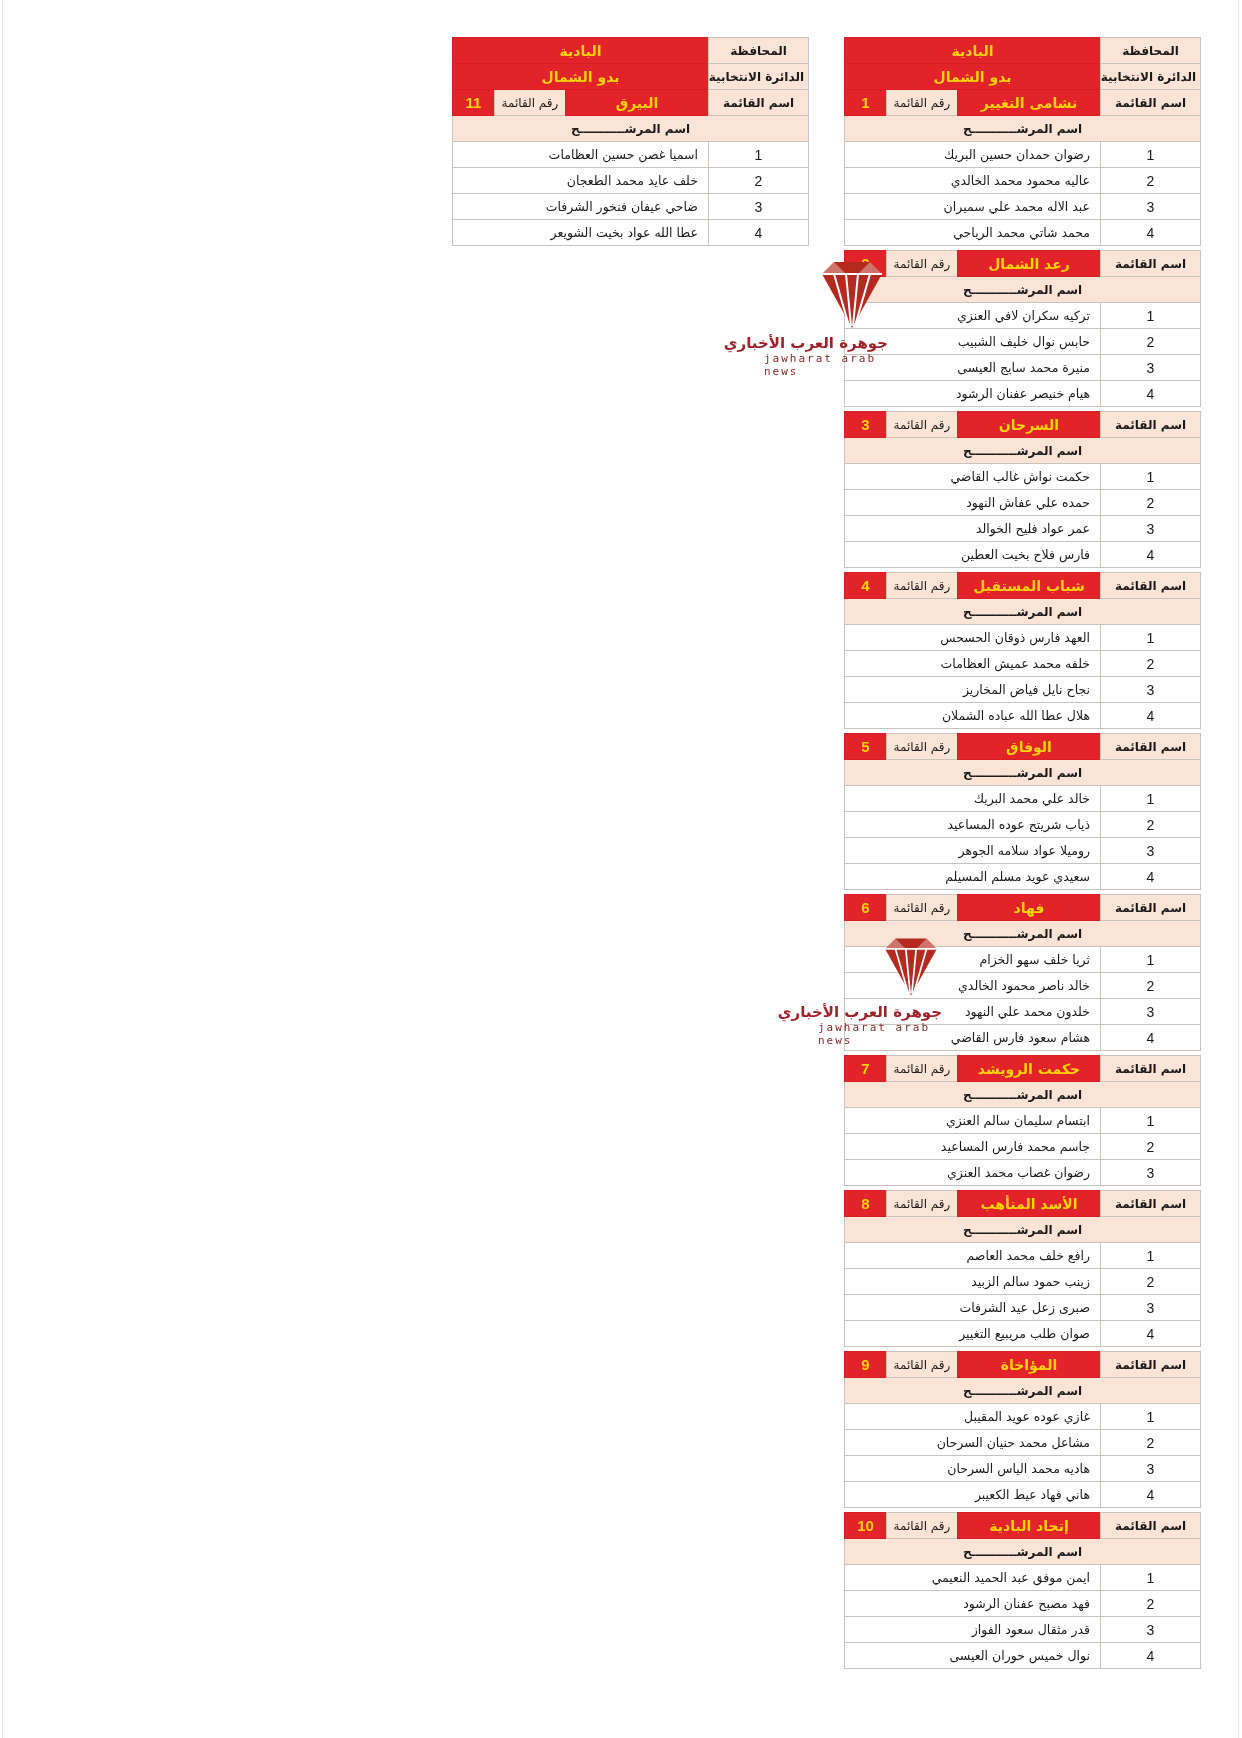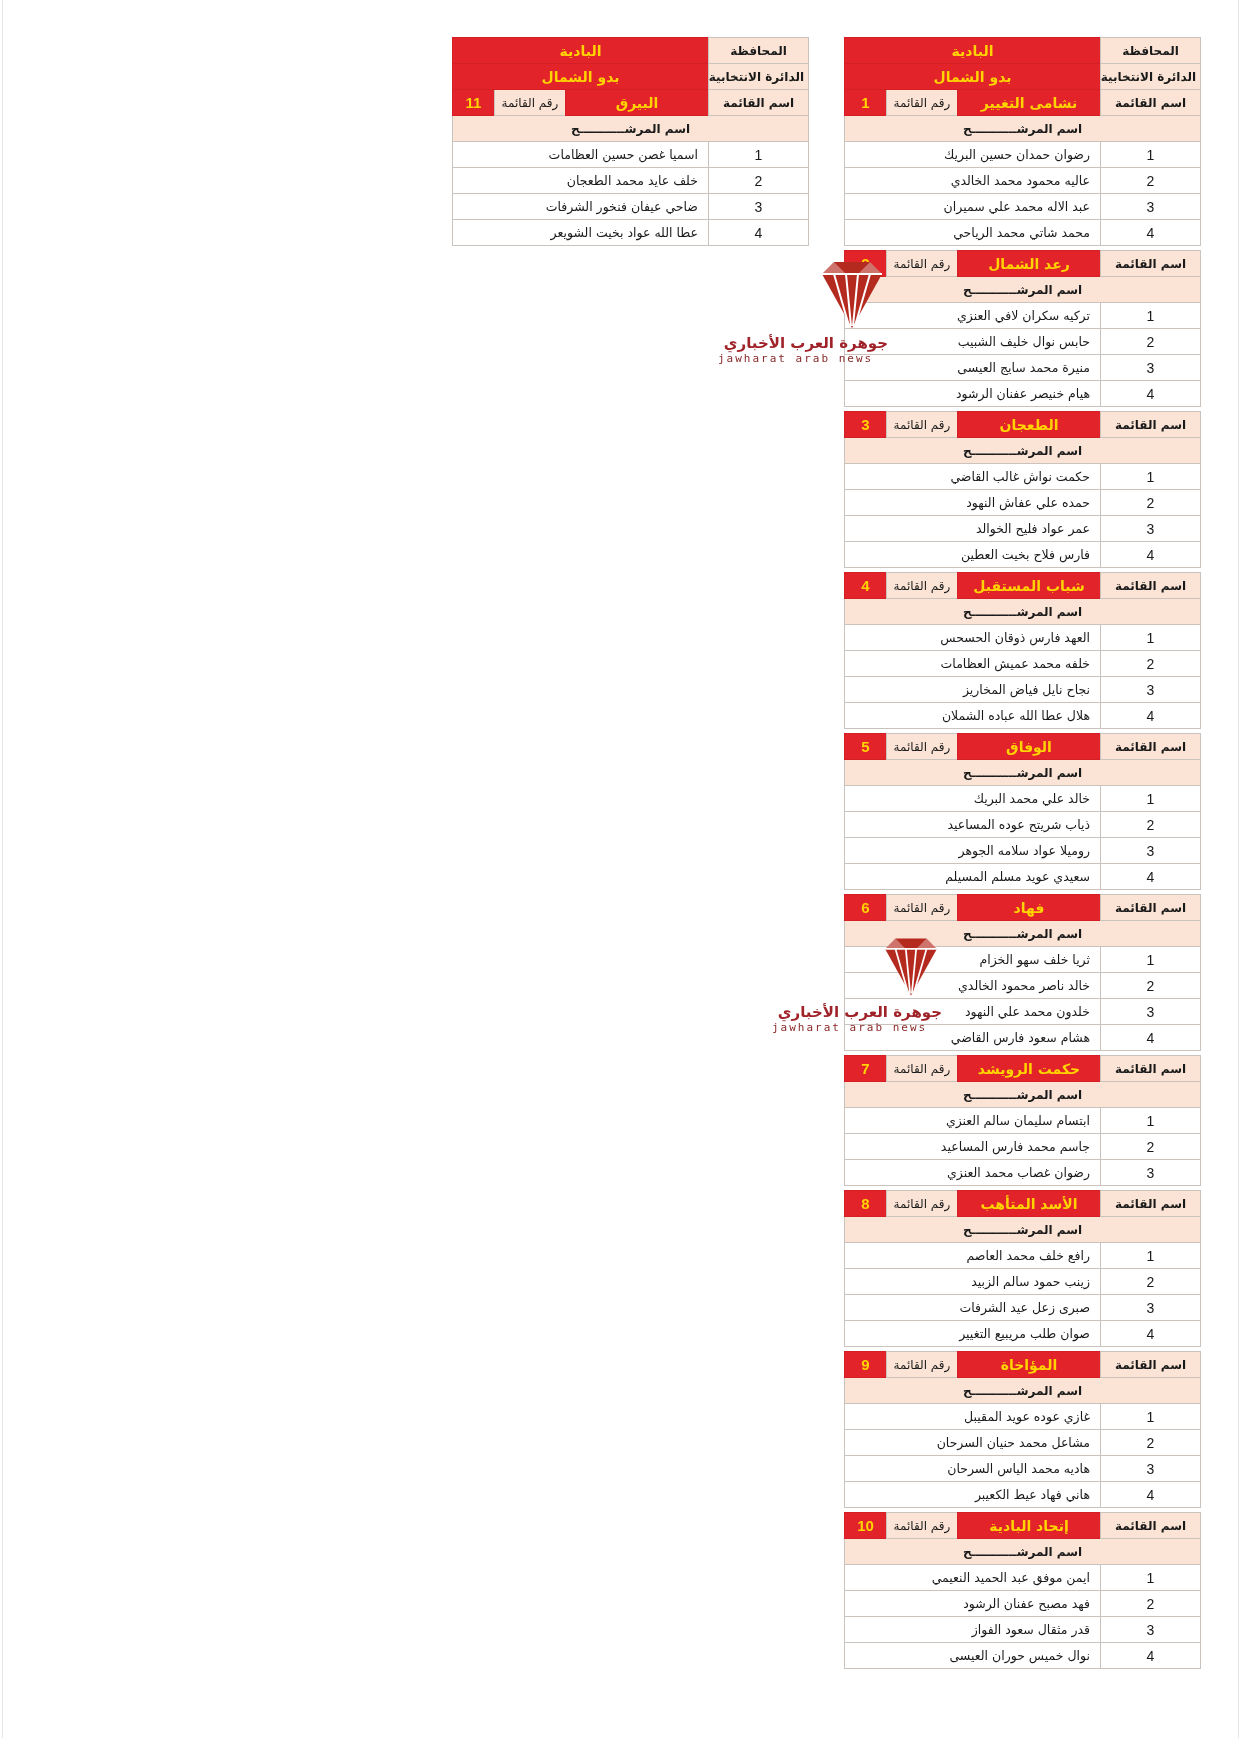--- a/index.html
+++ b/index.html
@@ -14,21 +14,21 @@
     .block table { width: 356px; border-collapse: collapse; table-layout: fixed; }
     td { height: 25px; padding: 0 4px; border: 1px solid #c9c2bd; font-size: 12.5px; color: #1a1a1a; white-space: nowrap; overflow: hidden; }
     .lbl { background: #fbe4d6; text-align: center; font-weight: bold; font-size: 12px; }
     .red { background: #e3232a; color: #ffd400; text-align: center; font-weight: bold; font-size: 14px; border-color: #d41f25; }
     .num-red { background: #e3232a; color: #ffd400; text-align: center; font-weight: bold; font-size: 15px; font-family: "Liberation Sans", sans-serif; border-color: #d41f25; }
     .sub { background: #fbe4d6; text-align: center; font-weight: bold; font-size: 12px; }
     .idx { text-align: center; font-family: "Liberation Sans", sans-serif; font-size: 14px; background: #fff; }
     .nm { text-align: right; padding-right: 10px; background: #fff; }
     .watermark { position: absolute; width: 170px; direction: rtl; }
     .wm-ar { font-size: 15px; font-weight: bold; color: #a1232a; }
-    .wm-en { font-family: "DejaVu Sans Mono", monospace; font-size: 11px; letter-spacing: 2px; color: #8a2a2a; direction: ltr; }
+    .wm-en { font-family: "DejaVu Sans Mono", monospace; font-size: 11px; letter-spacing: 2px; color: #8a2a2a; direction: ltr; margin-left: 46px; }
   </style>
 </head>
 <body>
 
 <div class="page-border-left"></div>
 <div class="page-border-right"></div>
 
 <div id="col-right" class="col" style="left:845px; top:37px;">
     <div class="block">
       <table>
@@ -116,21 +116,21 @@
       <table>
         <colgroup>
           <col style="width:100px">
           <col style="width:143px">
           <col style="width:71px">
           <col style="width:42px">
         </colgroup>
         <tbody>
           <tr>
             <td class="lbl">اسم القائمة</td>
-            <td class="red">الطعجان</td>
+            <td class="red">السرحان</td>
             <td class="lbl" style="font-weight:normal">رقم القائمة</td>
             <td class="num-red">3</td>
           </tr>
           <tr>
             <td class="sub" colspan="4">اسم المرشـــــــــــح</td>
           </tr>
           <tr>
             <td class="idx" style="width: 43px;">1</td>
             <td class="nm" colspan="3">حكمت نواش غالب القاضي</td>
           </tr>

